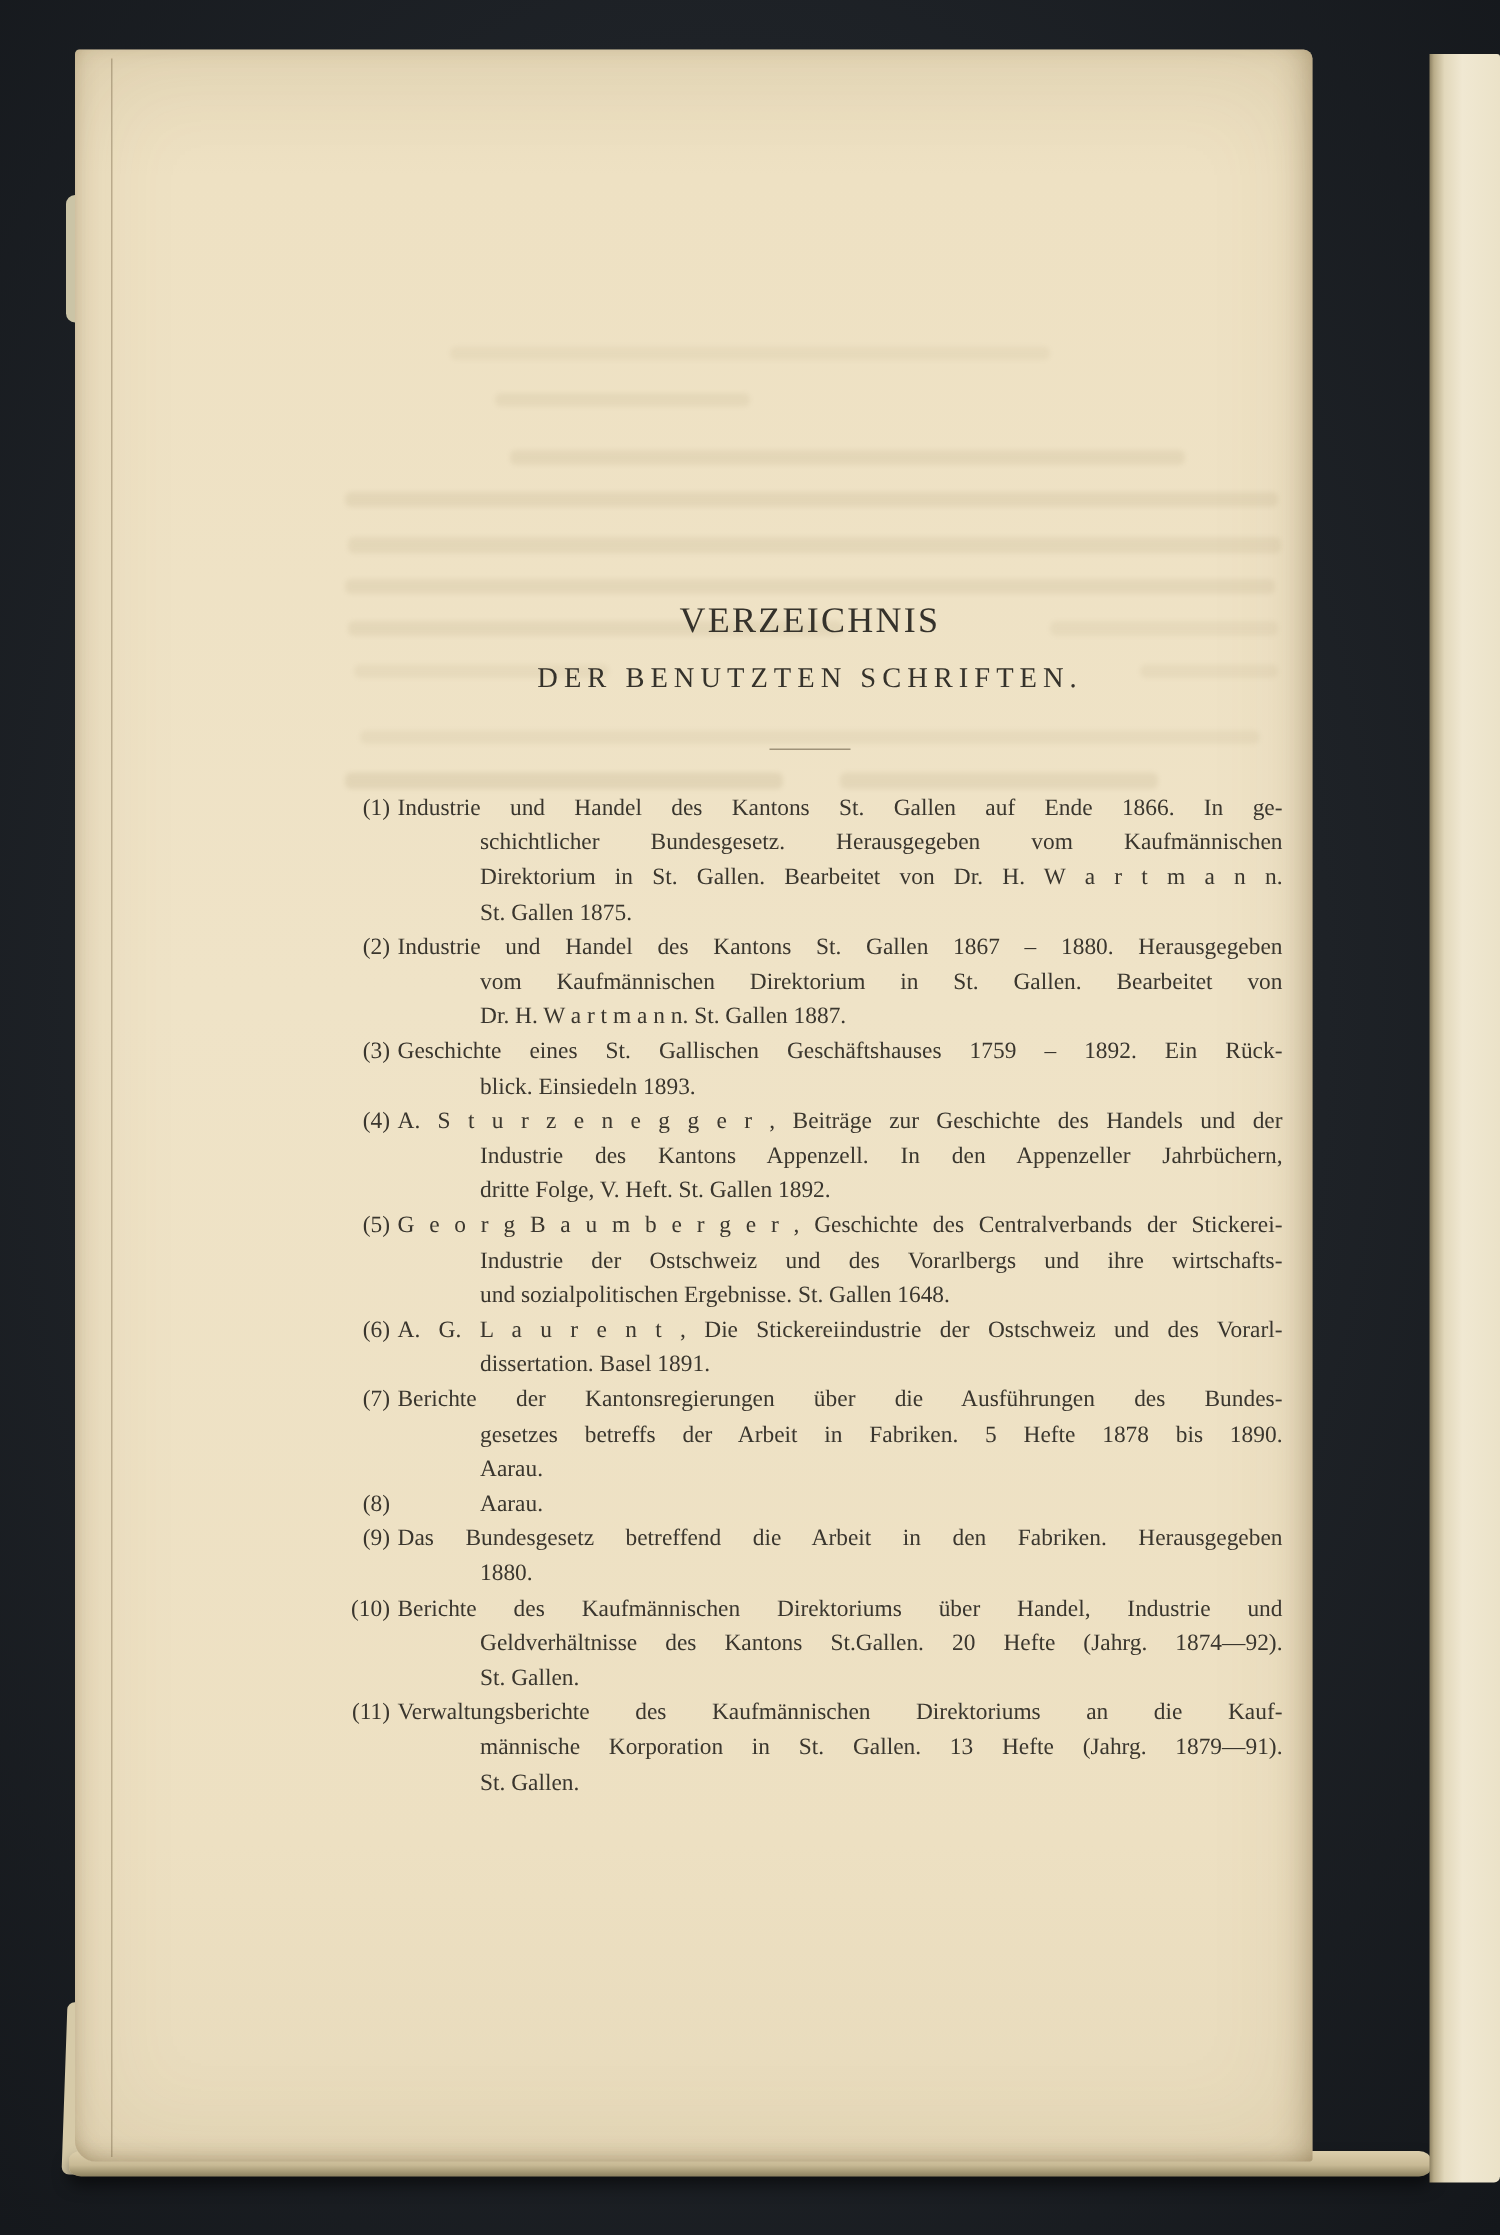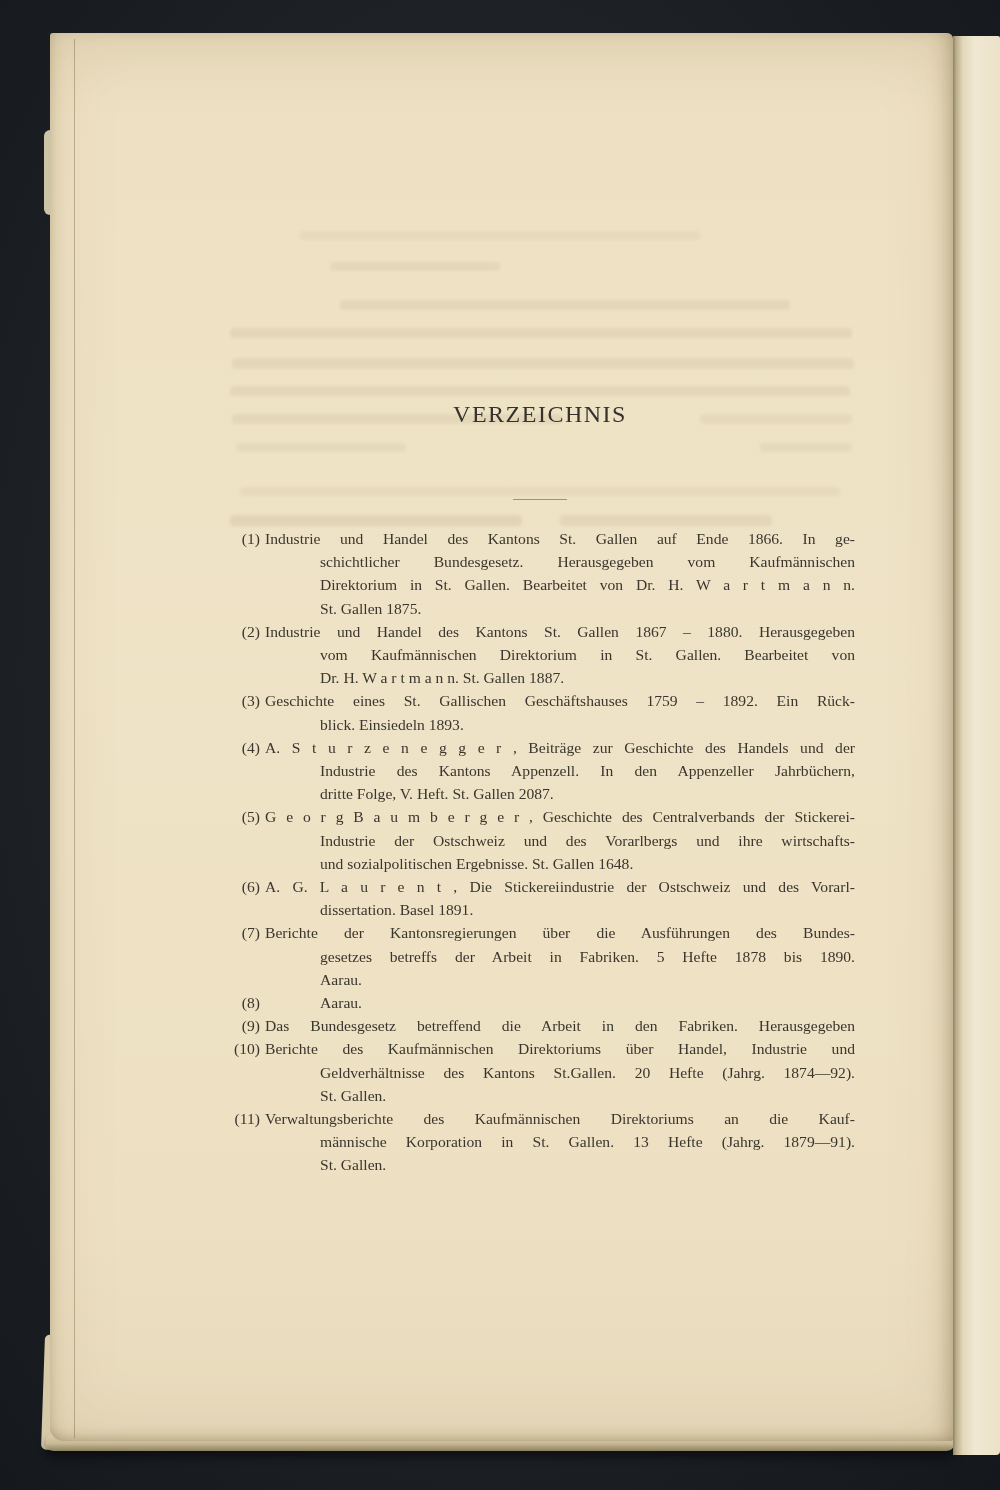--- a/index.html
+++ b/index.html
@@ -31,21 +31,21 @@
   }
   
   .adjacent {
     position:absolute; left:953px; top:36px; width:47px; height:1419px;
     background:linear-gradient(90deg,#8d8162 0px,#b9ac89 3px,#e2d8bb 10px,#f0e8d2 22px,#ebe2c8 47px);
     border-radius:0 2px 4px 0;
   }
 
   
   .page {
-    position:absolute; left:50px; top:33px; width:903px; height:1408px;
+    position:absolute; left:50px; top:33px; width:825px; height:1408px;
     background:linear-gradient(180deg,#e8dbbc 0%,#eee1c3 6%,#efe3c7 45%,#ede0c2 85%,#e7dabb 100%);
     border-radius:3px 6px 2px 14px;
     box-shadow:
       inset 0 0 70px rgba(125,98,52,0.14),
       inset -14px 0 20px -10px rgba(110,90,50,0.38),
       inset 10px 0 16px -11px rgba(110,90,50,0.30),
       inset 0 -10px 14px -9px rgba(110,90,50,0.35);
   }
   
   .page .inner-edge-line {
@@ -115,20 +115,21 @@
       <div class="ghost g7"></div>
       <div class="ghost g8"></div>
       <div class="ghost g9"></div>
       <div class="ghost g10"></div>
       <div class="ghost g11"></div>
       <div class="ghost g12"></div>
       <div class="ghost g13"></div>
     </div>
 
     <div class="heading title">VERZEICHNIS</div>
+    <div class="heading subtitle">DER BENUTZTEN SCHRIFTEN.</div>
     <div class="rule"></div>
 
     <div class="entries">
         <div class="entry">
           <span class="num">(1)</span>
           <div class="line first just">Industrie und Handel des Kantons St. Gallen auf Ende 1866.  In ge-</div>
           <div class="line just">schichtlicher Bundesgesetz.  Herausgegeben vom Kaufmännischen</div>
           <div class="line just">Direktorium in St. Gallen.  Bearbeitet von Dr. H. W a r t m a n n.</div>
           <div class="line">St. Gallen 1875.</div>
         </div>
@@ -140,21 +141,21 @@
         </div>
         <div class="entry">
           <span class="num">(3)</span>
           <div class="line first just">Geschichte eines St. Gallischen Geschäftshauses 1759 – 1892.  Ein Rück-</div>
           <div class="line">blick.  Einsiedeln 1893.</div>
         </div>
         <div class="entry">
           <span class="num">(4)</span>
           <div class="line first just">A. S t u r z e n e g g e r ,  Beiträge zur Geschichte des Handels und der</div>
           <div class="line just">Industrie des Kantons Appenzell.  In den Appenzeller Jahrbüchern,</div>
-          <div class="line">dritte Folge, V. Heft.   St. Gallen 2087.</div>
+          <div class="line">dritte Folge, V. Heft.   St. Gallen 1892.</div>
         </div>
         <div class="entry">
           <span class="num">(5)</span>
           <div class="line first just">G e o r g  B a u m b e r g e r ,  Geschichte des Centralverbands der Stickerei-</div>
           <div class="line just">Industrie der Ostschweiz und des Vorarlbergs und ihre wirtschafts-</div>
           <div class="line">und sozialpolitischen Ergebnisse.   St. Gallen 1648.</div>
         </div>
         <div class="entry">
           <span class="num">(6)</span>
           <div class="line first just">A. G. L a u r e n t ,  Die Stickereiindustrie der Ostschweiz und des Vorarl-</div>
@@ -166,20 +167,21 @@
           <div class="line just">gesetzes betreffs der Arbeit in Fabriken.  5 Hefte 1878 bis 1890.</div>
           <div class="line">Aarau.</div>
         </div>
         <div class="entry">
           <span class="num">(8)</span>
           <div class="line">Aarau.</div>
         </div>
         <div class="entry">
           <span class="num">(9)</span>
           <div class="line first just">Das Bundesgesetz betreffend die Arbeit in den Fabriken.  Herausgegeben</div>
+          <div class="line">1880.</div>
         </div>
         <div class="entry">
           <span class="num">(10)</span>
           <div class="line first just">Berichte des Kaufmännischen Direktoriums über Handel, Industrie und</div>
           <div class="line just">Geldverhältnisse des Kantons St.Gallen.  20 Hefte (Jahrg. 1874—92).</div>
           <div class="line">St. Gallen.</div>
         </div>
         <div class="entry">
           <span class="num">(11)</span>
           <div class="line first just">Verwaltungsberichte des Kaufmännischen Direktoriums an die Kauf-</div>

